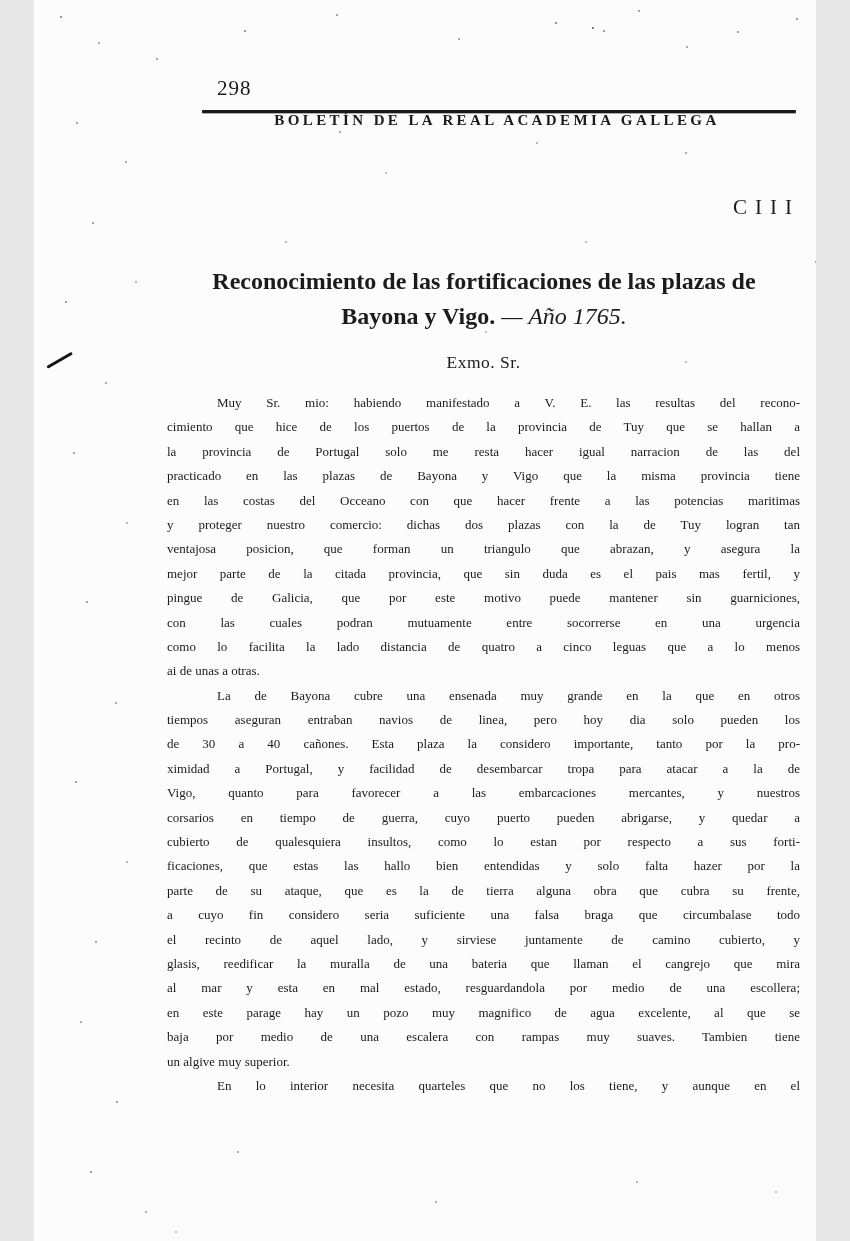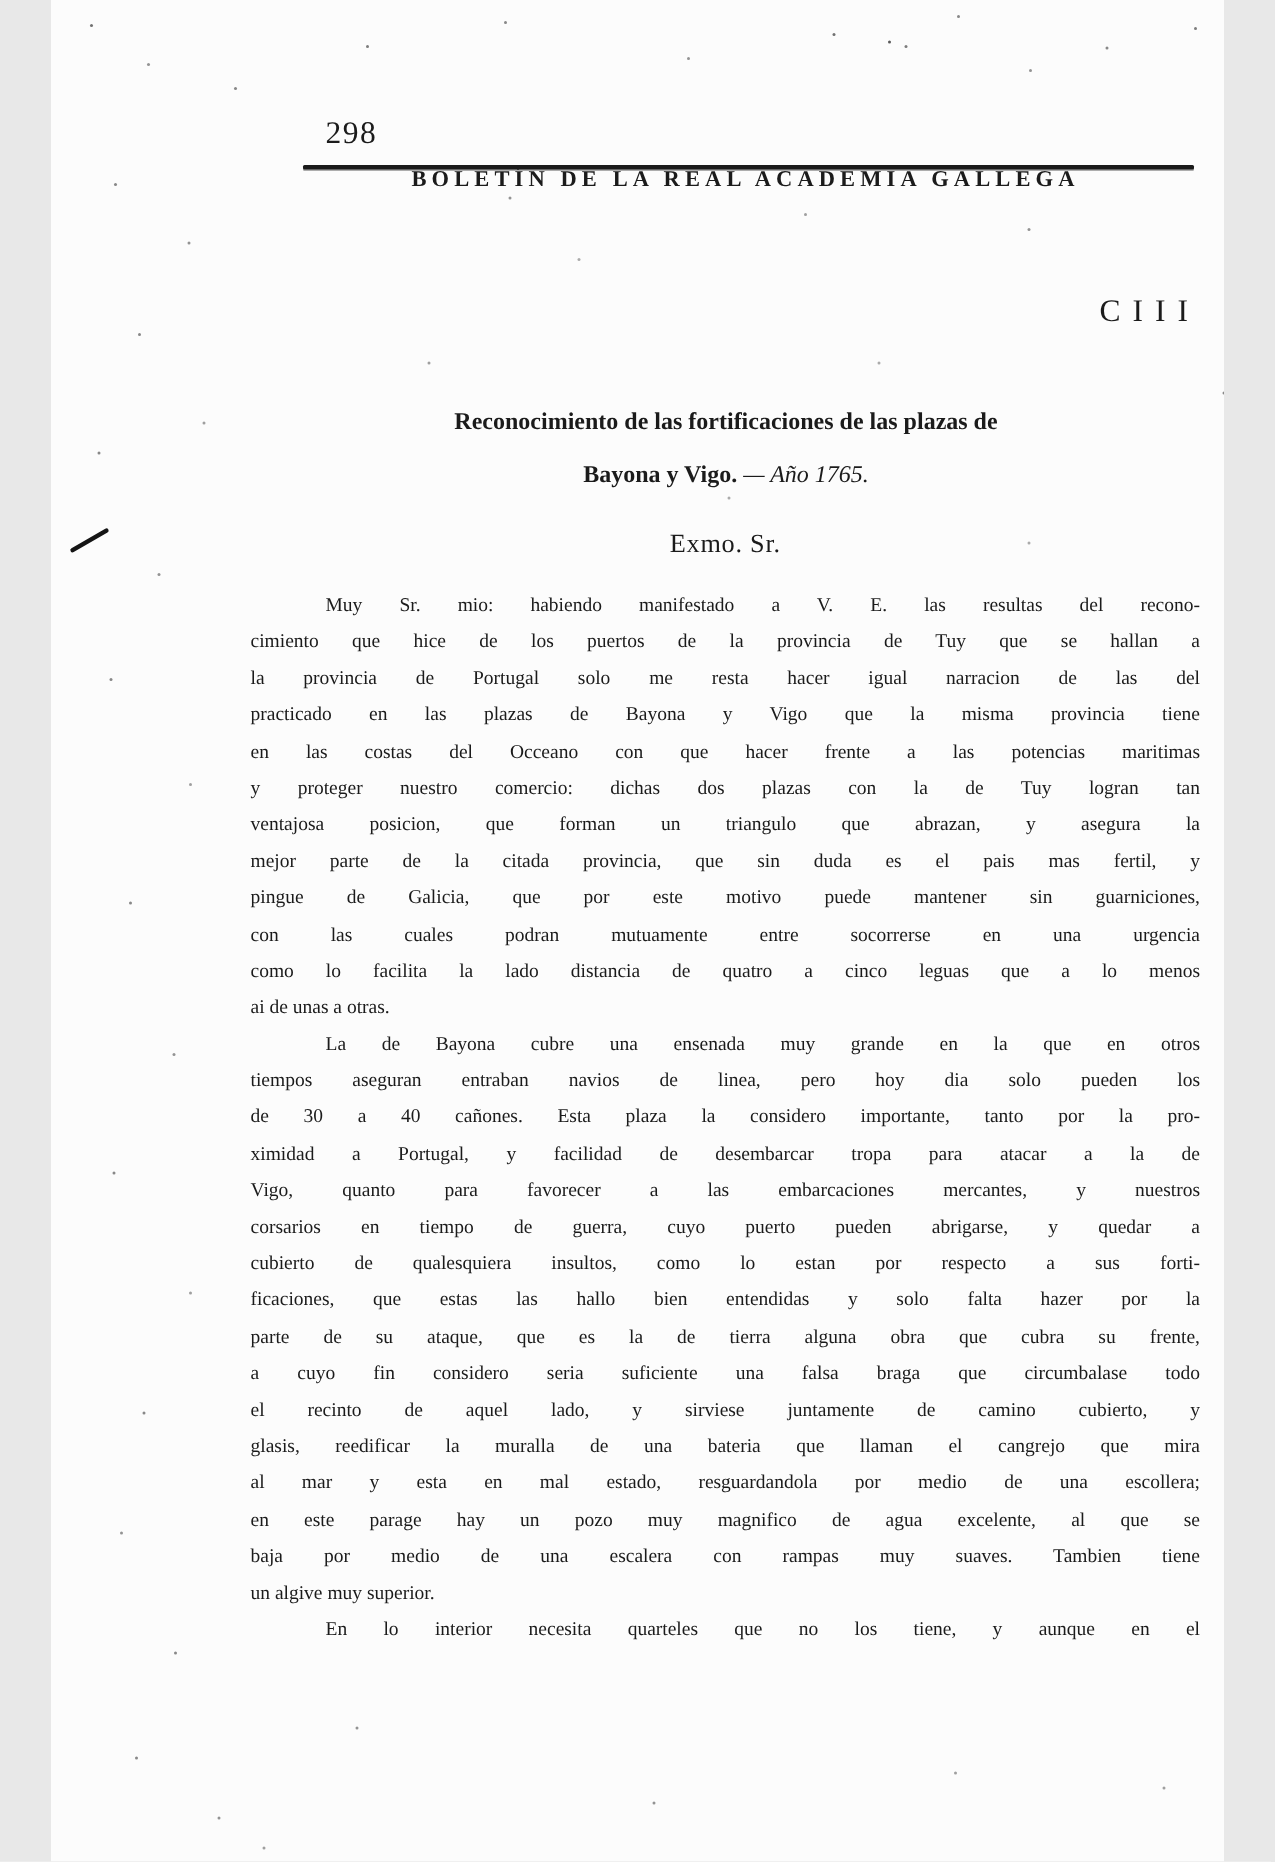--- a/index.html
+++ b/index.html
@@ -29,21 +29,21 @@
     background:#1a1a1a;border-radius:1px;
     box-shadow:0 1px 0 rgba(26,26,26,.35);
   }
   
   .section-no{
     position:absolute;left:133px;top:195px;width:633px;
     text-align:right;font-size:21px;letter-spacing:8px;
   }
   .art-title{
     position:absolute;left:110px;top:264px;width:680px;
-    text-align:center;font-weight:bold;font-size:16px;line-height:35px;
+    text-align:center;font-weight:bold;font-size:24px;line-height:35px;
   }
   .art-title .it{font-weight:normal;font-style:italic;}
   .salutation{
     position:absolute;left:133px;top:352px;width:633px;
     text-align:center;font-size:17.5px;letter-spacing:.5px;
   }
   
   .bodytext{
     position:absolute;left:133px;top:391px;width:633px;
     font-size:13px;line-height:24.4px;

